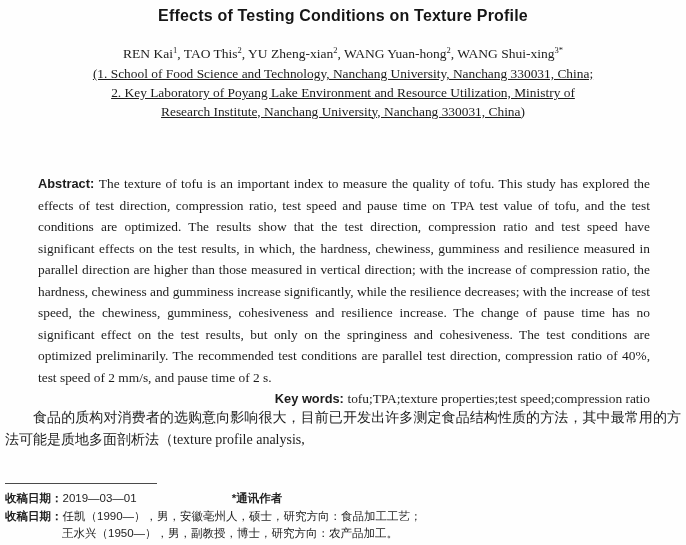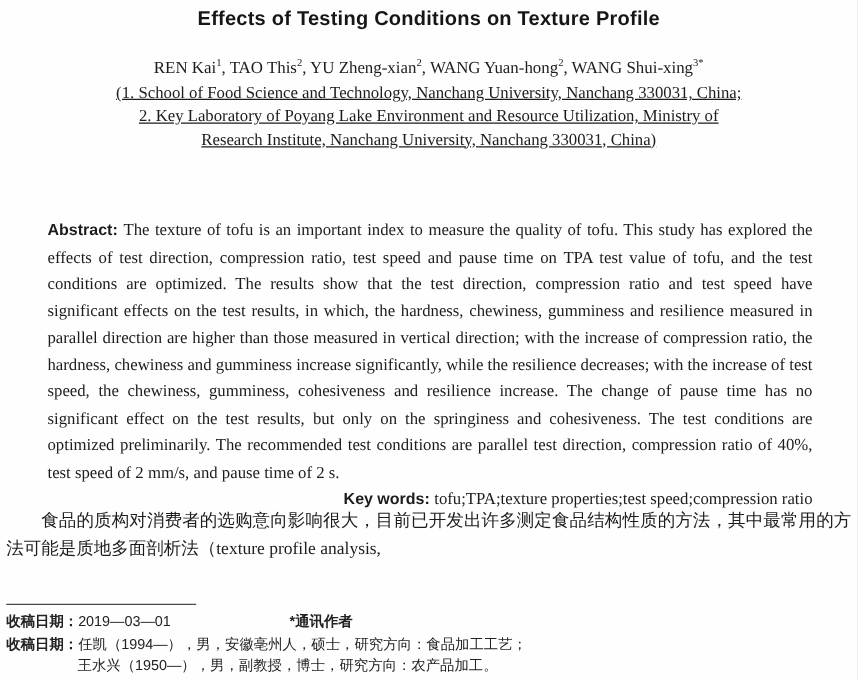--- a/index.html
+++ b/index.html
@@ -97,17 +97,17 @@
     <p class="keywords-line"><span class="inline-label">Key words: </span><span>tofu;TPA;texture properties;test speed;compression ratio</span></p>
   </div>
 
   <div class="columns">
     <p class="column indent-first">食品的质构对消费者的选购意向影响很大，目前已开发出许多测定食品结构性质的方法，其中最常用的方法可能是质地多面剖析法（texture profile analysis,</p>
   </div>
 
   <div class="footnote">
     <div class="footnote-rule"></div>
     <div><span class="fn-label">收稿日期：</span><span>2019—03—01</span><span class="fn-corresponding">*通讯作者</span></div>
-    <div><span class="fn-label">收稿日期：</span><span>任凯（1994—），男，安徽亳州人，硕士，研究方向：食品加工工艺；</span></div>
+    <div><span class="fn-label">收稿日期：</span><span>任凯（1990—），男，安徽亳州人，硕士，研究方向：食品加工工艺；</span></div>
     <div class="fn-bio2"><span>王水兴（1950—），男，副教授，博士，研究方向：农产品加工。</span></div>
   </div>
 
 </div>
 
 </body></html>

